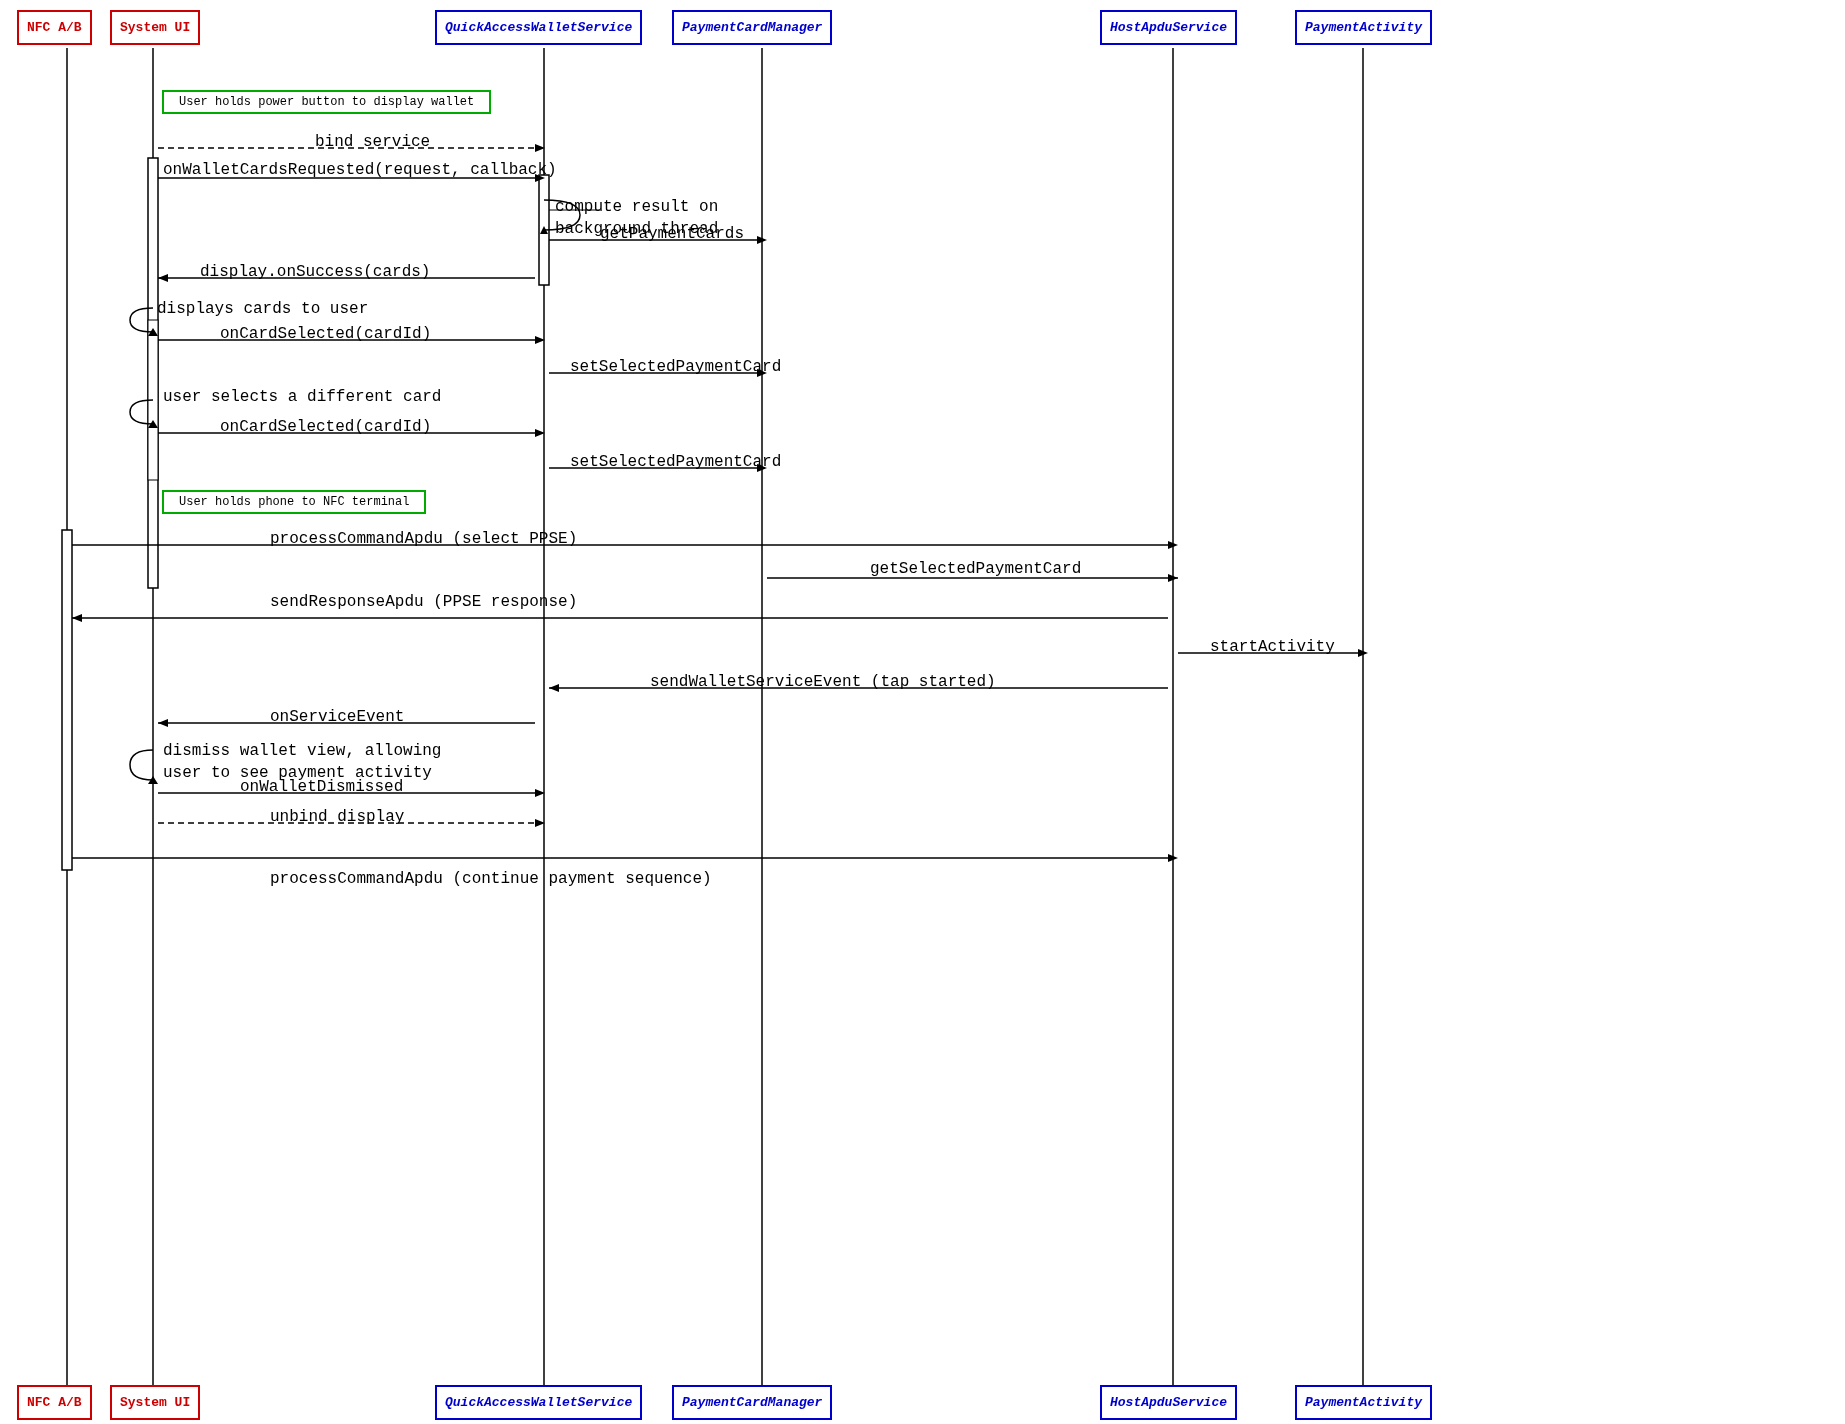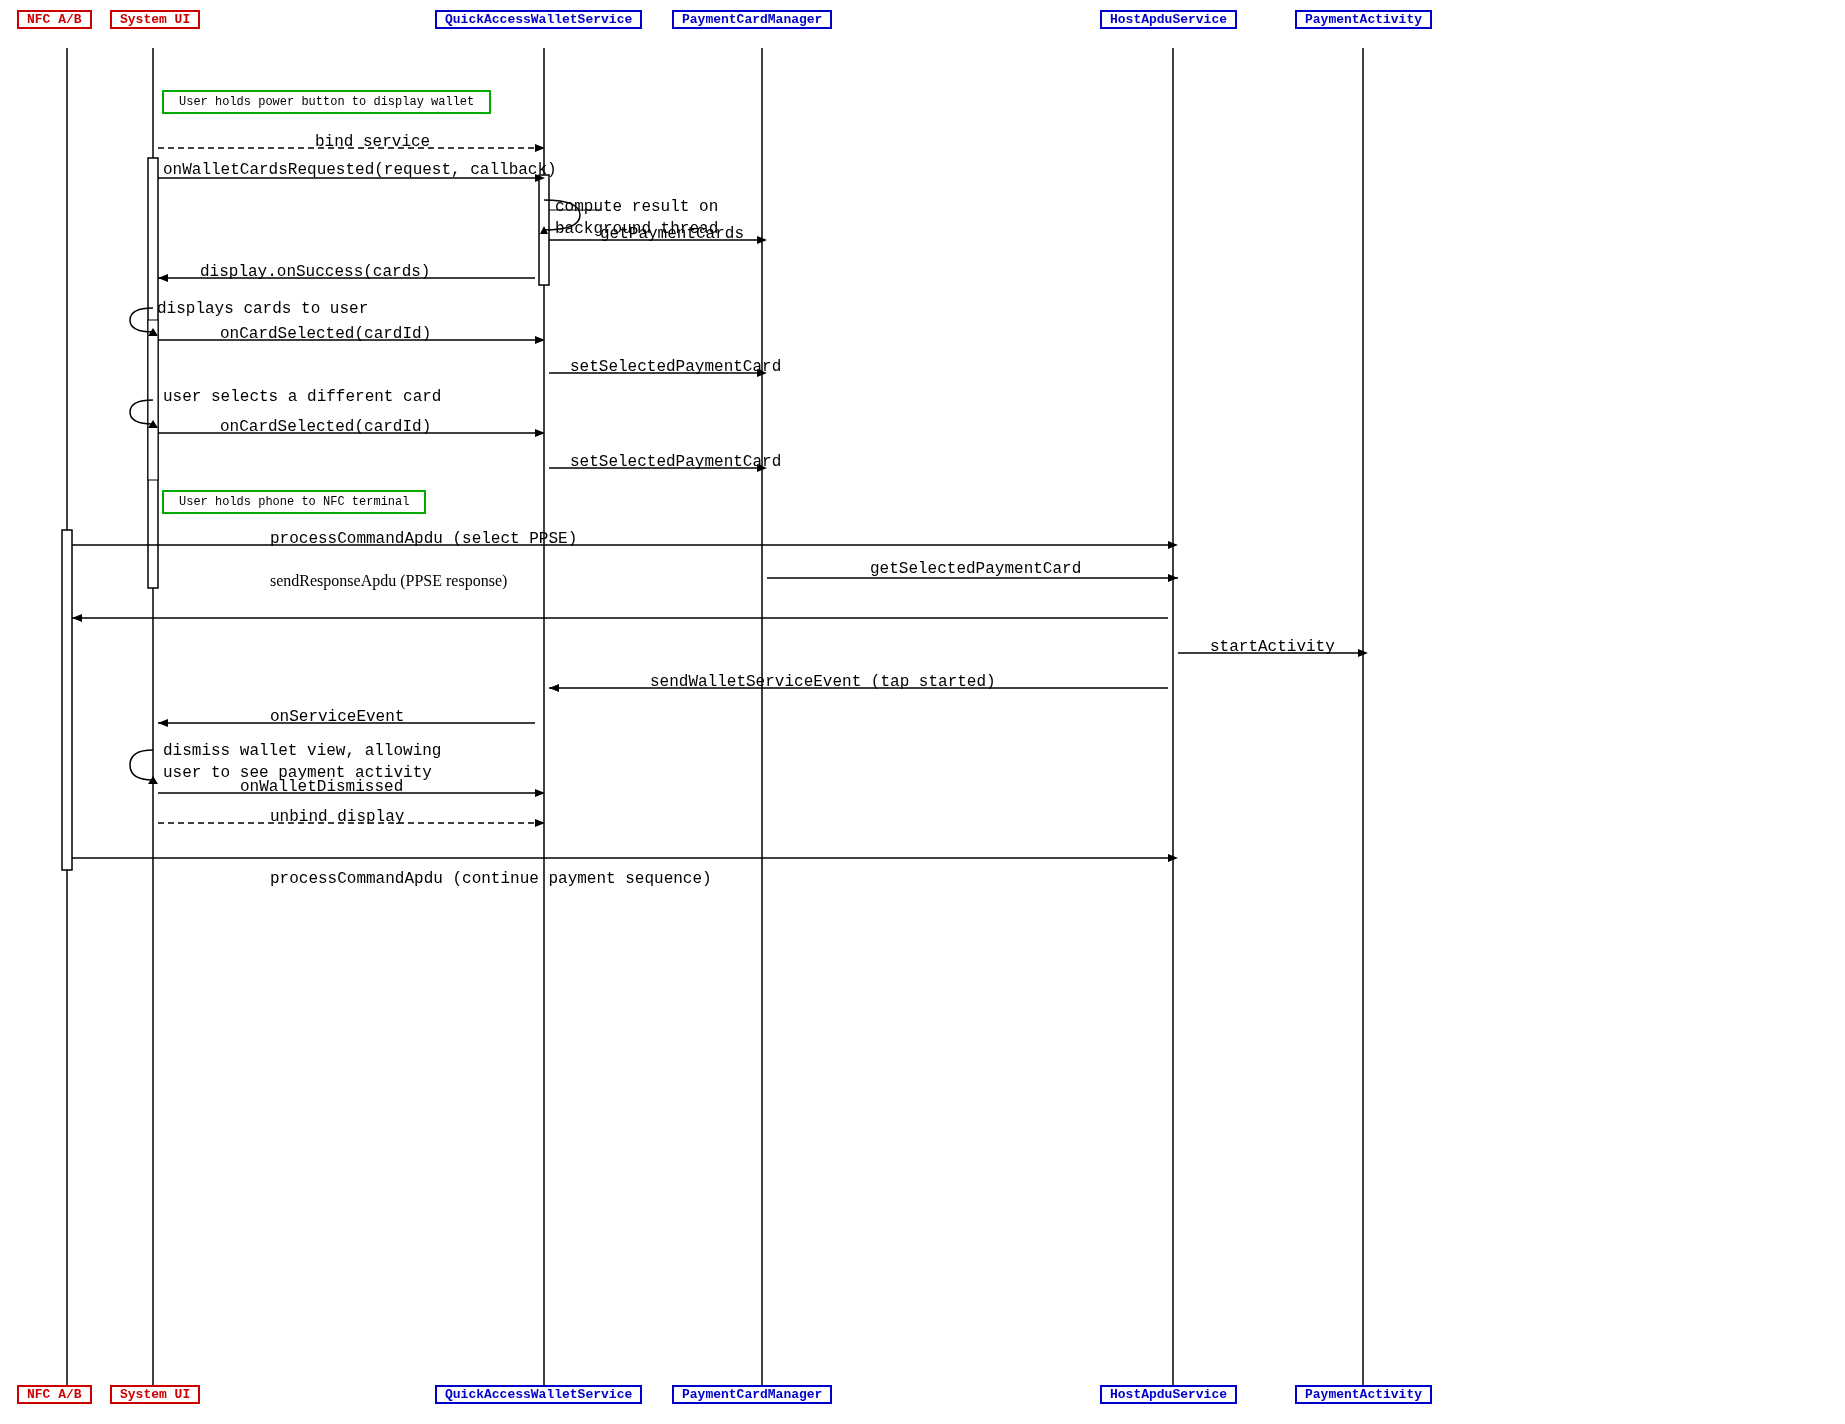--- a/index.html
+++ b/index.html
@@ -14,29 +14,29 @@
       overflow: hidden;
     }
     .diagram-container {
       position: relative;
       width: 1845px;
       height: 1424px;
     }
     .lifeline-box {
       position: absolute;
       border: 2px solid;
-      padding: 0 8px;
+      padding: 8px 8px;
       font-family: 'Courier New', Courier, monospace;
       font-size: 13px;
       font-weight: bold;
       white-space: nowrap;
       background: #fff;
     }
     .lifeline-box.red { border-color: #cc0000; color: #cc0000; }
-    .lifeline-box.blue { border-color: #0000cc; color: #0000cc; }
+    .lifeline-box.blue { border-color: #0000cc; color: #0000cc; font-style: italic; }
     .note-box {
       position: absolute;
       border: 2px solid #00aa00;
       padding: 3px 15px;
       font-family: 'Courier New', Courier, monospace;
       font-size: 12px;
       background: #fff;
       color: #000;
     }
     .arrow-label {
@@ -183,21 +183,21 @@
   <div class="arrow-label" style="left:163px; top:388px;">user selects a different card</div>
 
   <div class="arrow-label" style="left:220px; top:418px;">onCardSelected(cardId)</div>
 
   <div class="arrow-label" style="left:570px; top:453px;">setSelectedPaymentCard</div>
 
   <div class="arrow-label" style="left:270px; top:530px;">processCommandApdu (select PPSE)</div>
 
   <div class="arrow-label" style="left:870px; top:560px;">getSelectedPaymentCard</div>
 
-  <div class="arrow-label" style="left:270px; top:572px;font-family:Liberation Serif, serif;">sendResponseApdu (PPSE response)</div>
+  <div class="arrow-label" style="left:270px; top:593px;">sendResponseApdu (PPSE response)</div>
 
   <div class="arrow-label" style="left:1210px; top:638px;">startActivity</div>
 
   <div class="arrow-label" style="left:650px; top:673px;">sendWalletServiceEvent (tap started)</div>
 
   <div class="arrow-label" style="left:270px; top:708px;">onServiceEvent</div>
 
   <div class="arrow-label" style="left:163px; top:740px; line-height:1.4;">dismiss wallet view, allowing<br>user to see payment activity</div>
 
   <div class="arrow-label" style="left:240px; top:778px;">onWalletDismissed</div>

